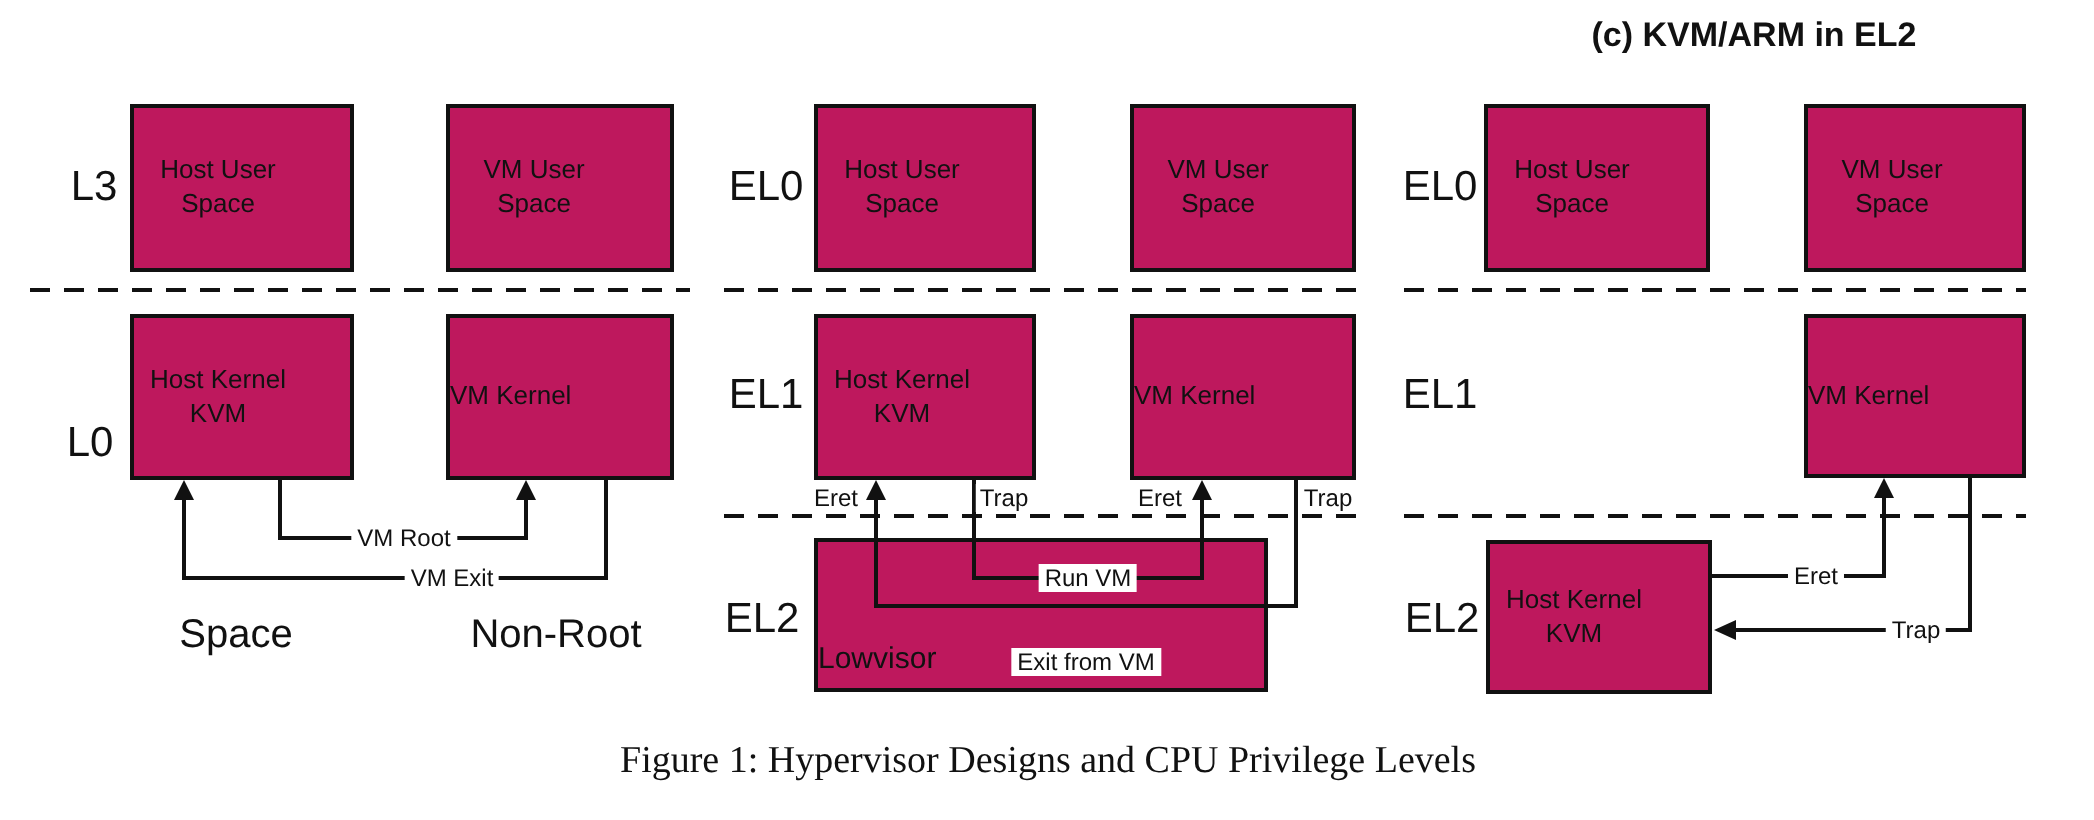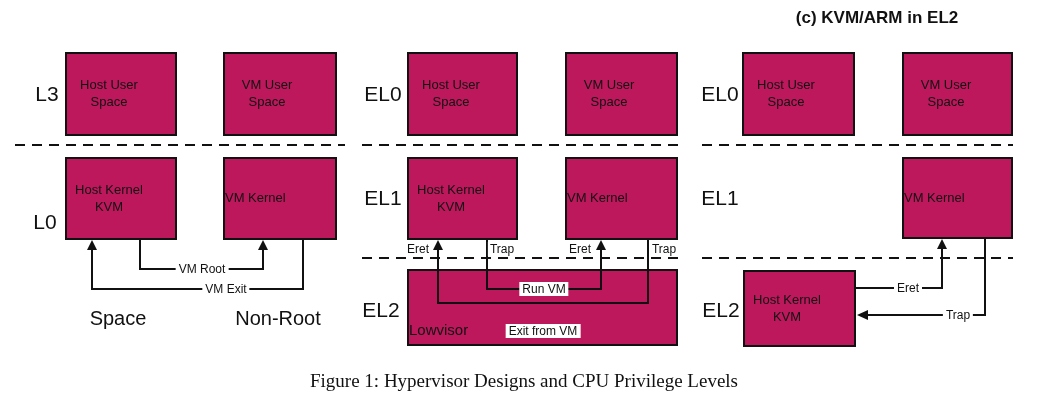--- a/index.html
+++ b/index.html
@@ -104,21 +104,21 @@
   <div class="box" style="left:407px; top:157px; width:111px; height:83px;">
       <span class="bl">Host Kernel KVM</span>
     </div>
   <div class="box" style="left:565px; top:157px; width:113px; height:83px;">
       <span class="bl">VM Kernel</span>
     </div>
 
   <div class="dash" style="left:362px; top:144px; width:316px;"></div>
   <div class="dash" style="left:362px; top:257px; width:316px;"></div>
 
-  <div class="box lowvisor" style="left:407px; top:269px; width:271px; height:77px;">
+  <div class="box lowvisor" style="left:407px; top:269px; width:227px; height:77px;">
       <span>Lowvisor</span>
     </div>
 
   <div class="vl" style="left:437px; top:248px; height:56px;"></div>
   <div class="ah-up" style="left:433px; top:240px;"></div>
   <div class="tl" style="left:418px; top:249px;">Eret</div>
 
   <div class="vl" style="left:486px; top:240px; height:50px;"></div>
   <div class="tl" style="left:502px; top:249px;">Trap</div>
 

